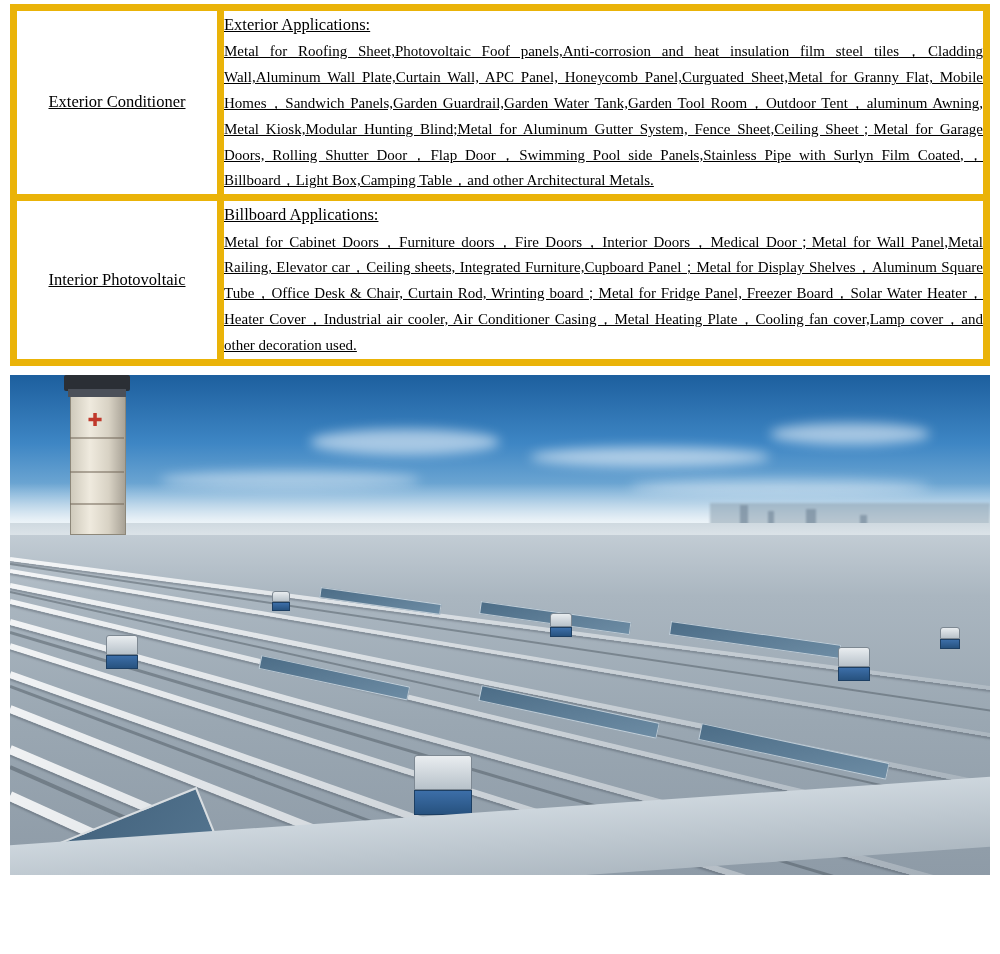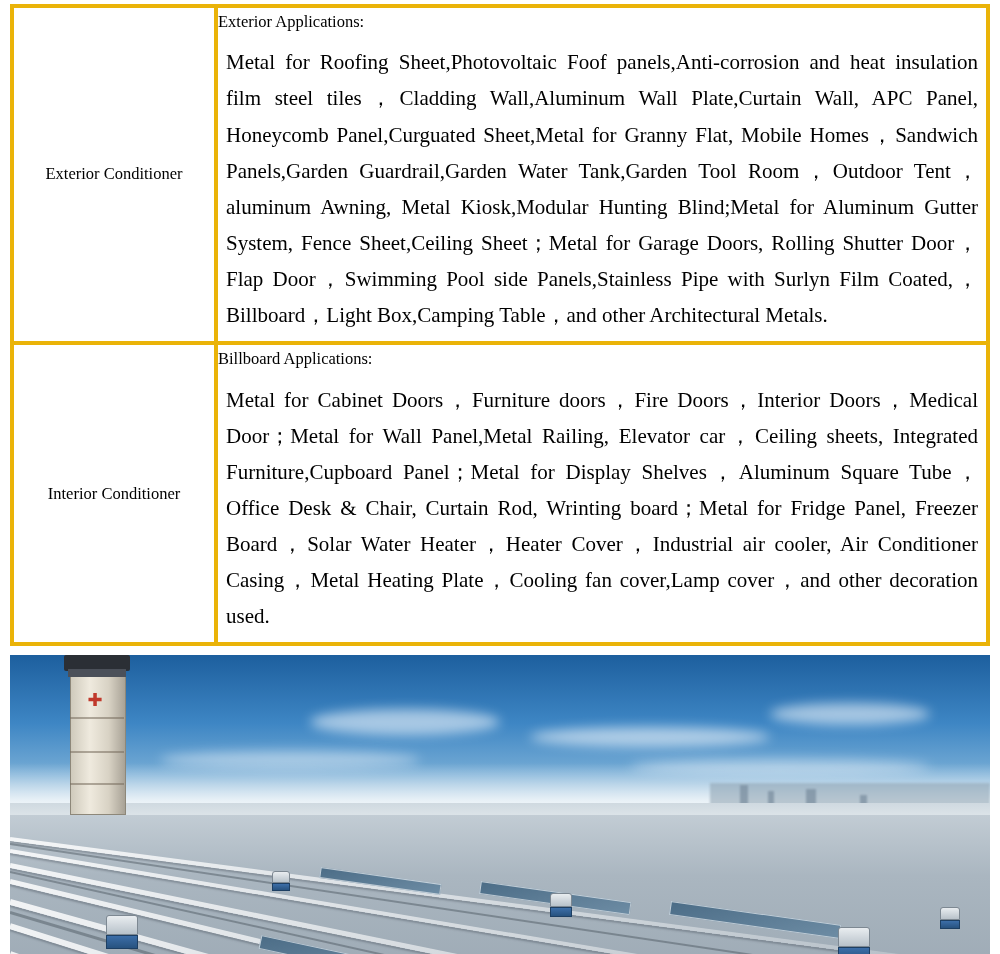--- a/index.html
+++ b/index.html
@@ -22,44 +22,45 @@
   }
 
   
   .app-table {
     width: 980px;
     margin: 4px 10px 0 10px;
     border-collapse: collapse;
     table-layout: fixed;
   }
   .app-table td {
-    border: 4px solid #eab308;
+    border: 7px solid #eab308;
     vertical-align: middle;
     padding: 0;
+    text-decoration: underline;
   }
   .cat-cell {
     width: 200px;
     text-align: center;
     font-size: 16.5px;
     line-height: 1.35;
     padding: 4px 6px;
   }
   .body-cell {
     vertical-align: top;
     padding: 4px 6px 6px 6px;
   }
   .body-cell .lead {
     font-size: 16.5px;
     line-height: 1.72;
     margin: 0;
   }
   .body-cell .para {
-    font-size: 21px;
+    font-size: 15px;
     line-height: 1.72;
-    margin: 8px;
+    margin: 0;
     text-align: justify;
     text-justify: inter-word;
   }
 
   
   .photo-wrap {
     position: relative;
     width: 980px;
     height: 500px;
     margin: 9px 10px 0 10px;
@@ -218,21 +219,21 @@
   <table class="app-table">
     <tbody>
       <tr>
         <td class="cat-cell">Exterior Conditioner</td>
         <td class="body-cell">
           <p class="lead">Exterior Applications:</p>
           <p class="para">Metal for Roofing Sheet,Photovoltaic Foof panels,Anti-corrosion and heat insulation film steel tiles，Cladding Wall,Aluminum Wall Plate,Curtain Wall, APC Panel, Honeycomb Panel,Curguated Sheet,Metal for Granny Flat, Mobile Homes，Sandwich Panels,Garden Guardrail,Garden Water Tank,Garden Tool Room，Outdoor Tent，aluminum Awning, Metal Kiosk,Modular Hunting Blind;Metal for Aluminum Gutter System, Fence Sheet,Ceiling Sheet；Metal for Garage Doors, Rolling Shutter Door，Flap Door，Swimming Pool side Panels,Stainless Pipe with Surlyn Film Coated,，Billboard，Light Box,Camping Table，and other Architectural Metals.</p>
         </td>
       </tr>
       <tr>
-        <td class="cat-cell">Interior Conditioner</td>
+        <td class="cat-cell">Interior Photovoltaic</td>
         <td class="body-cell">
           <p class="lead">Billboard Applications:</p>
           <p class="para">Metal for Cabinet Doors，Furniture doors，Fire Doors，Interior Doors，Medical Door；Metal for Wall Panel,Metal Railing, Elevator car，Ceiling sheets, Integrated Furniture,Cupboard Panel；Metal for Display Shelves，Aluminum Square Tube，Office Desk &amp; Chair, Curtain Rod, Wrinting board；Metal for Fridge Panel, Freezer Board，Solar Water Heater，Heater Cover，Industrial air cooler, Air Conditioner Casing，Metal Heating Plate，Cooling fan cover,Lamp cover，and other decoration used.</p>
         </td>
       </tr>
     </tbody>
   </table>
 
   <div class="photo-wrap">
     <div class="photo">

